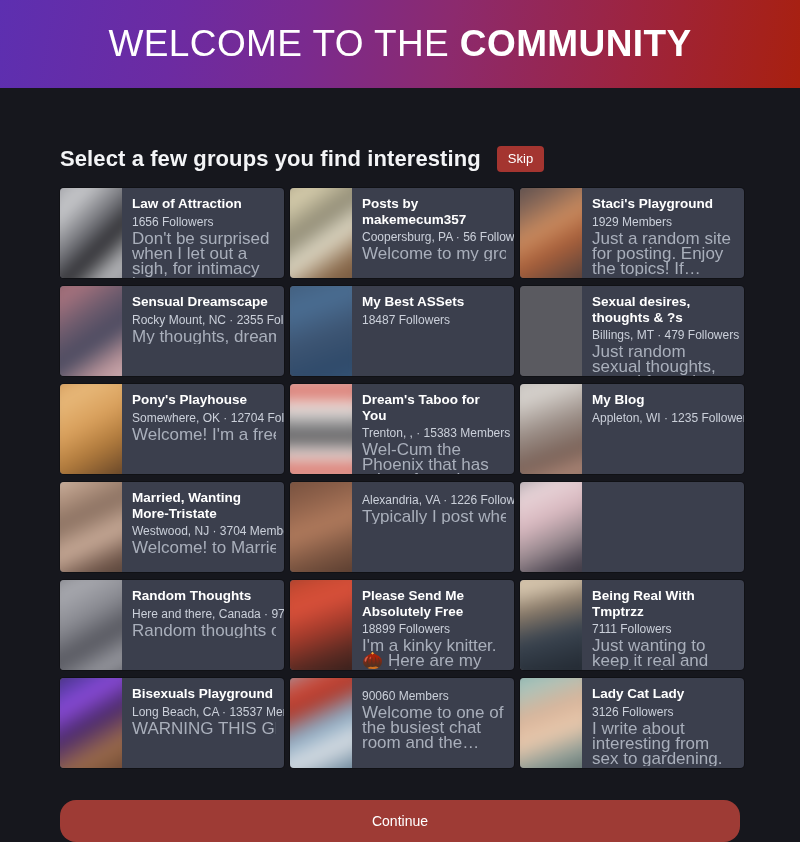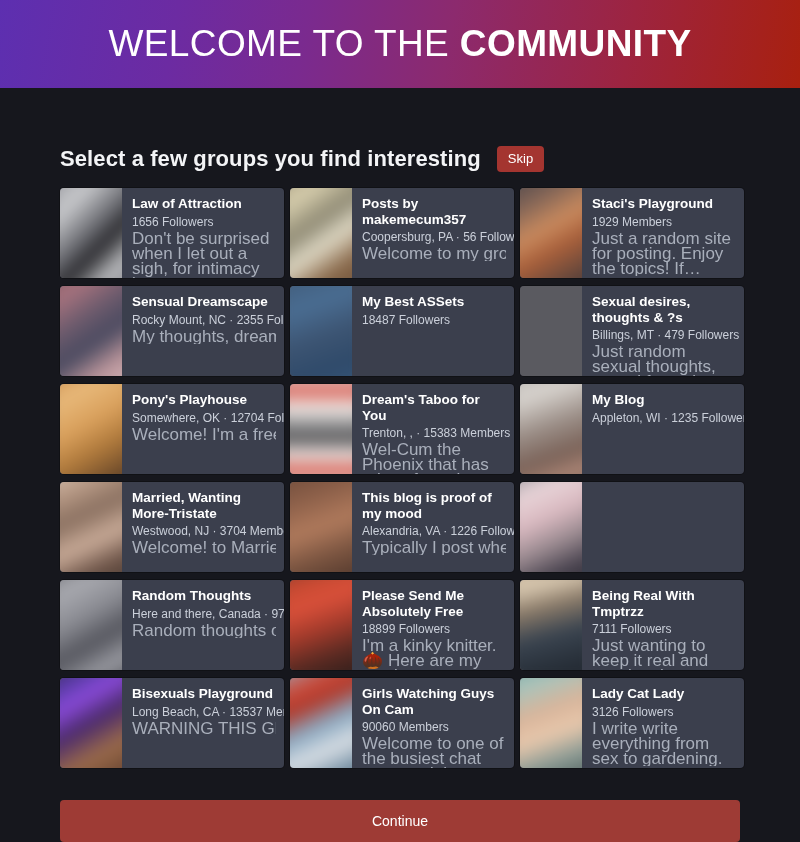--- a/index.html
+++ b/index.html
@@ -145,21 +145,21 @@
   .continue-wrap {
     padding: 16px 60px 0;
   }
   .continue-btn {
     display: block;
     width: 100%;
     background: #9e3b35;
     color: #ffffff;
     font-size: 14px;
     border: none;
-    border-radius: 4px;
+    border-radius: 16px;
     padding: 13px 0;
     cursor: pointer;
     font-family: "Liberation Sans", sans-serif;
   }
 </style>
 </head>
 <body>
 
 <div class="page">
 
@@ -273,21 +273,20 @@
             <div class="card-title">Married, Wanting More-Tristate</div>
             <div class="card-meta">Westwood, NJ  ·  3704 Member</div>
             <div class="card-desc">Welcome! to Married Wanting More, Tri-State! Our topics…</div>
           </div>
         </div>
         <div class="card overflow">
           <div class="card-thumb">
             <div class="blur" style="background: linear-gradient(160deg, rgb(109, 74, 58) 0%, rgb(138, 94, 72) 25%, rgb(176, 122, 92) 50%, rgb(122, 84, 64) 72%, rgb(74, 50, 40) 100%);"></div>
           </div>
           <div class="card-body">
-            <div class="card-title">This blog is proof of my mood</div>
             <div class="card-meta">Alexandria, VA  ·  1226 Follower</div>
             <div class="card-desc">Typically I post when in the mood to share how I feel at th…</div>
           </div>
         </div>
         <div class="card">
           <div class="card-thumb">
             <div class="blur" style="background: linear-gradient(155deg, rgb(138, 138, 146) 0%, rgb(232, 212, 216) 22%, rgb(217, 185, 192) 42%, rgb(154, 138, 144) 62%, rgb(74, 68, 80) 82%, rgb(46, 44, 54) 100%);"></div>
           </div>
         </div>
         <div class="card overflow">
@@ -328,33 +327,32 @@
             <div class="card-title">Bisexuals Playground</div>
             <div class="card-meta">Long Beach, CA  ·  13537 Memb</div>
             <div class="card-desc">WARNING THIS GROUP CAN AN DOES GET GRAPHC ENTER AT.</div>
           </div>
         </div>
         <div class="card">
           <div class="card-thumb">
             <div class="blur" style="background: linear-gradient(155deg, rgb(154, 180, 201) 0%, rgb(201, 74, 58) 22%, rgb(176, 58, 44) 34%, rgb(138, 168, 192) 52%, rgb(216, 222, 228) 70%, rgb(122, 148, 168) 88%, rgb(74, 92, 108) 100%);"></div>
           </div>
           <div class="card-body">
-            <div class="card-title">Girls Watching Guys On Cam</div>
             <div class="card-meta">90060 Members</div>
             <div class="card-desc">Welcome to one of the busiest chat room and the…</div>
           </div>
         </div>
         <div class="card">
           <div class="card-thumb">
             <div class="blur" style="background: linear-gradient(160deg, rgb(122, 168, 164) 0%, rgb(168, 196, 188) 18%, rgb(216, 180, 154) 40%, rgb(232, 200, 172) 58%, rgb(138, 154, 148) 78%, rgb(74, 90, 88) 100%);"></div>
           </div>
           <div class="card-body">
             <div class="card-title">Lady Cat Lady</div>
             <div class="card-meta">3126 Followers</div>
-            <div class="card-desc">I write write everything from sex to gardening.</div>
+            <div class="card-desc">I write about interesting from sex to gardening.</div>
           </div>
         </div>
       </div>
 
   </div>
 
   <div class="continue-wrap">
     <button class="continue-btn">Continue</button>
   </div>
 

